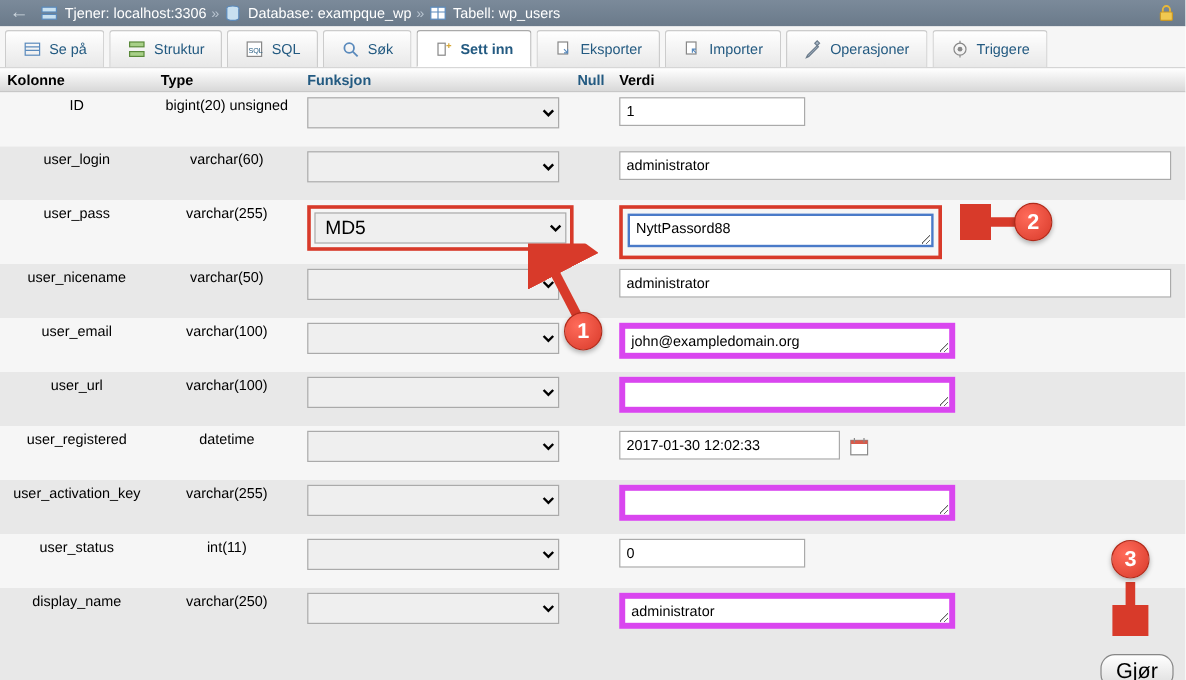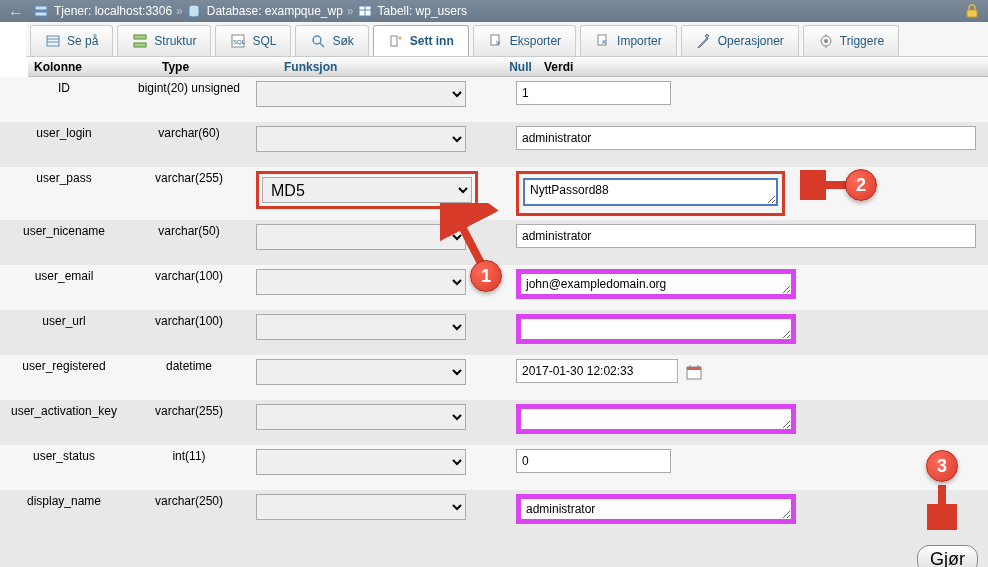--- a/index.html
+++ b/index.html
@@ -3,44 +3,44 @@
 <meta charset="utf-8">
 <style>
 * { box-sizing: border-box; margin: 0; padding: 0; }
 body { font-family: sans-serif; font-size: 12px; background: #fff; width: 988px; height: 567px; overflow: hidden; position: relative; }
 .breadcrumb { background: linear-gradient(#7b8a9a, #6a7a8a); color: #fff; padding: 3px 8px; height: 22px; display: flex; align-items: center; gap: 4px; font-size: 12px; }
 .breadcrumb .back { color: #cfd8e0; margin-right: 6px; font-size: 16px; cursor: pointer; }
 .breadcrumb .sep { color: #b8c4d0; }
 .breadcrumb a { color: #fff; text-decoration: none; }
 .breadcrumb .icon { width: 14px; height: 14px; display: inline-flex; align-items: center; justify-content: center; margin-right: 2px; }
 .lock { margin-left: auto; width: 16px; height: 16px; }
-.tabs { background: #f6f6f6; border-bottom: 1px solid #ccc; display: flex; height: 35px; padding: 0 2px; margin-left: 26px; }
+.tabs { background: #f6f6f6; border-bottom: 1px solid #ccc; display: flex; height: 35px; padding: 0 2px; }
 .tab { display: flex; align-items: center; gap: 6px; padding: 0 14px; color: #235a81; cursor: pointer; border: 1px solid transparent; border-bottom: none; background: linear-gradient(#fff, #e8e8e8); border-color: #ccc; margin: 3px 2px 0; border-radius: 3px 3px 0 0; height: 31px; }
 .tab.active { background: #fff; border-color: #aaa; border-bottom: 1px solid #fff; margin-bottom: -1px; color: #235a81; font-weight: bold; }
 .tab .ticon { width: 16px; height: 16px; display: flex; align-items: center; justify-content: center; }
-.headers { display: flex; background: linear-gradient(#fff, #d8d8d8); border-bottom: 1px solid #bbb; font-weight: bold; height: 20px; align-items: center; margin-left: 28px; }
+.headers { display: flex; background: linear-gradient(#fff, #d8d8d8); border-bottom: 1px solid #bbb; font-weight: bold; height: 20px; align-items: center; }
 .col-k { width: 128px; padding-left: 6px; }
 .col-t { width: 122px; padding-left: 6px; }
 .col-f { width: 225px; padding-left: 6px; color: #235a81; cursor: pointer; }
 .col-n { width: 35px; text-align: center; color: #235a81; cursor: pointer; }
 .col-v { flex: 1; padding-left: 6px; }
 .row { display: flex; align-items: flex-start; min-height: 45px; padding: 4px 0; }
 .row:nth-child(odd) { background: #f6f6f6; }
 .row:nth-child(even) { background: #e8e8e8; }
 .row .col-k { text-align: center; padding: 0 8px; }
 .row .col-t { text-align: center; padding: 0 8px; }
 .row select { width: 210px; height: 26px; border: 1px solid #aaa; background: #efefef; padding: 0 4px; font-size: 16px; }
 .row .col-n { }
 .row .col-v { padding-left: 6px; padding-right: 10px; }
 .row input[type=text] { border: 1px solid #aaa; padding: 3px 5px; font-size: 12px; height: 24px; }
 .row textarea { border: 5px solid #d946ef; padding: 3px 5px; font-size: 12px; resize: both; font-family: sans-serif; }
 .w-small { width: 155px; }
 .w-med { width: 280px; }
 .w-wide { width: 460px; }
-.w-date { width: 162px; }
+.w-date { width: 184px; }
 .hl { border: 3px solid #d83a2a; padding: 3px; display: inline-block; }
 .hl select { border: 1px solid #aaa; }
 .hl-ta { border: 3px solid #d83a2a; padding: 4px; display: inline-block; }
 .hl-ta textarea { border: 2px solid #4a7ac8; outline: none; width: 255px; height: 28px; font-family: Liberation Sans, sans-serif; }
 .callout { position: absolute; width: 32px; height: 32px; background: radial-gradient(circle at 35% 35%, #ff6b5a, #d83a2a); border-radius: 50%; color: #fff; font-weight: bold; font-size: 18px; display: flex; align-items: center; justify-content: center; box-shadow: 0 2px 4px rgba(0,0,0,0.3); border: 1px solid #b02a1a; }
 .arrow { position: absolute; }
 .arrow svg { display: block; }
 .footer { background: #e8e8e8; padding: 10px; text-align: right; }
 .btn-go { background: linear-gradient(#fff, #dcdcdc); border: 1px solid #888; border-radius: 12px; padding: 3px 12px; font-size: 18px; cursor: pointer; }
 .cal-icon { width: 16px; height: 16px; display: inline-block; vertical-align: middle; margin-left: 8px; cursor: pointer; }

